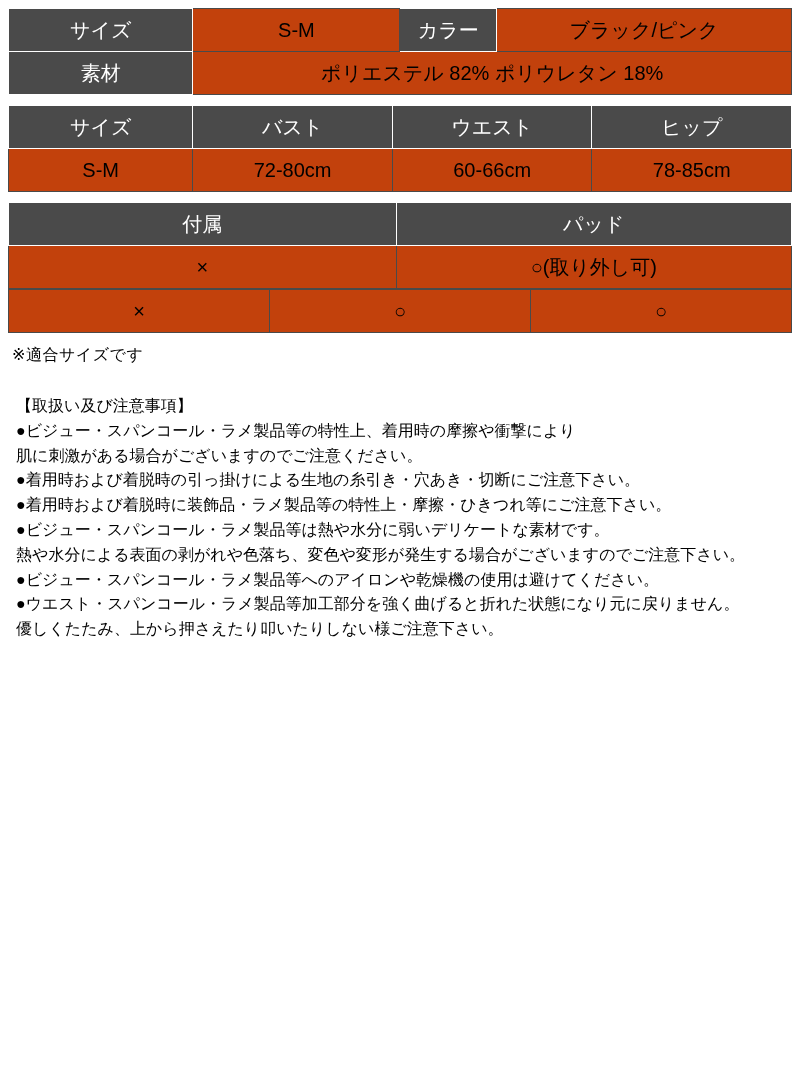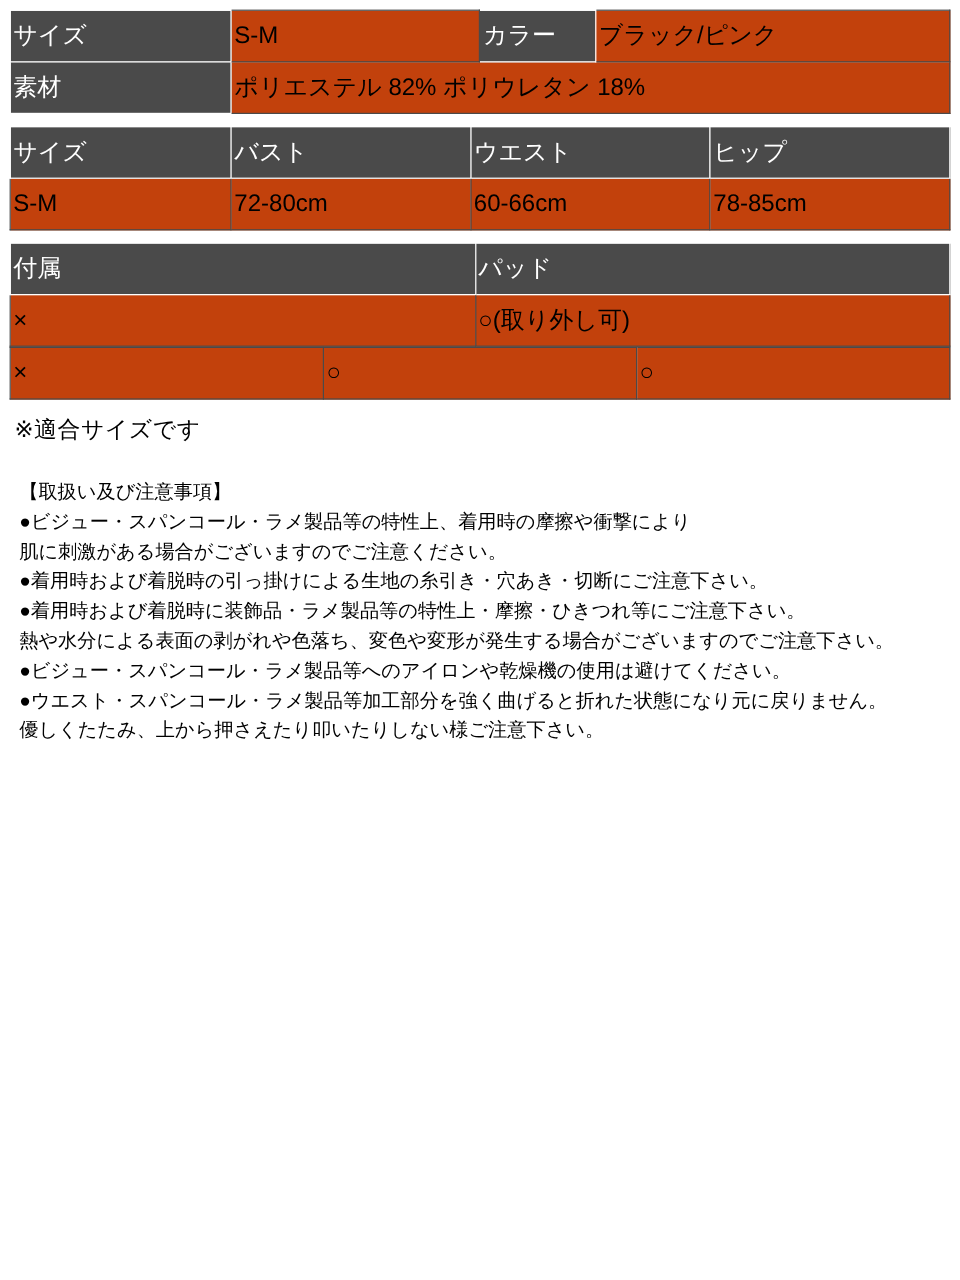--- a/index.html
+++ b/index.html
@@ -21,40 +21,41 @@
     box-sizing: border-box;
     padding: 8px 8px 0 8px;
   }
   table.spec {
     border-collapse: collapse;
     width: 784px;
     table-layout: fixed;
   }
   table.spec td, table.spec th {
     border: 1px solid #ffffff;
+    text-align: center;
     vertical-align: middle;
     font-weight: normal;
     font-size: 20px;
     line-height: 1.2;
     padding: 9px 2px;
   }
   .hdr {
     background: #4a4a4a;
     color: #ffffff;
   }
   .val {
     background: #c2410c;
     color: #000000;
     border: 1px solid #4a4a4a !important;
   }
   .gap {
     height: 10px;
   }
   .note {
-    font-size: 19px;
+    font-size: 16px;
     margin: 12px 0 0 4px;
     letter-spacing: 0.5px;
   }
   .care {
     margin-top: 28px;
     padding-left: 8px;
     font-size: 16px;
     line-height: 1.55;
     letter-spacing: 0px;
   }
@@ -127,19 +128,20 @@
   </table>
 
   <div class="note">※適合サイズです</div>
 
   <div class="care">
     <div>【取扱い及び注意事項】</div>
     <div>●ビジュー・スパンコール・ラメ製品等の特性上、着用時の摩擦や衝撃により</div>
     <div>肌に刺激がある場合がございますのでご注意ください。</div>
     <div>●着用時および着脱時の引っ掛けによる生地の糸引き・穴あき・切断にご注意下さい。</div>
     <div>●着用時および着脱時に装飾品・ラメ製品等の特性上・摩擦・ひきつれ等にご注意下さい。</div>
+    <div>●ビジュー・スパンコール・ラメ製品等は熱や水分に弱いデリケートな素材です。</div>
     <div>熱や水分による表面の剥がれや色落ち、変色や変形が発生する場合がございますのでご注意下さい。</div>
     <div>●ビジュー・スパンコール・ラメ製品等へのアイロンや乾燥機の使用は避けてください。</div>
     <div>●ウエスト・スパンコール・ラメ製品等加工部分を強く曲げると折れた状態になり元に戻りません。</div>
     <div>優しくたたみ、上から押さえたり叩いたりしない様ご注意下さい。</div>
   </div>
 
 </div>
 
 </body></html>

